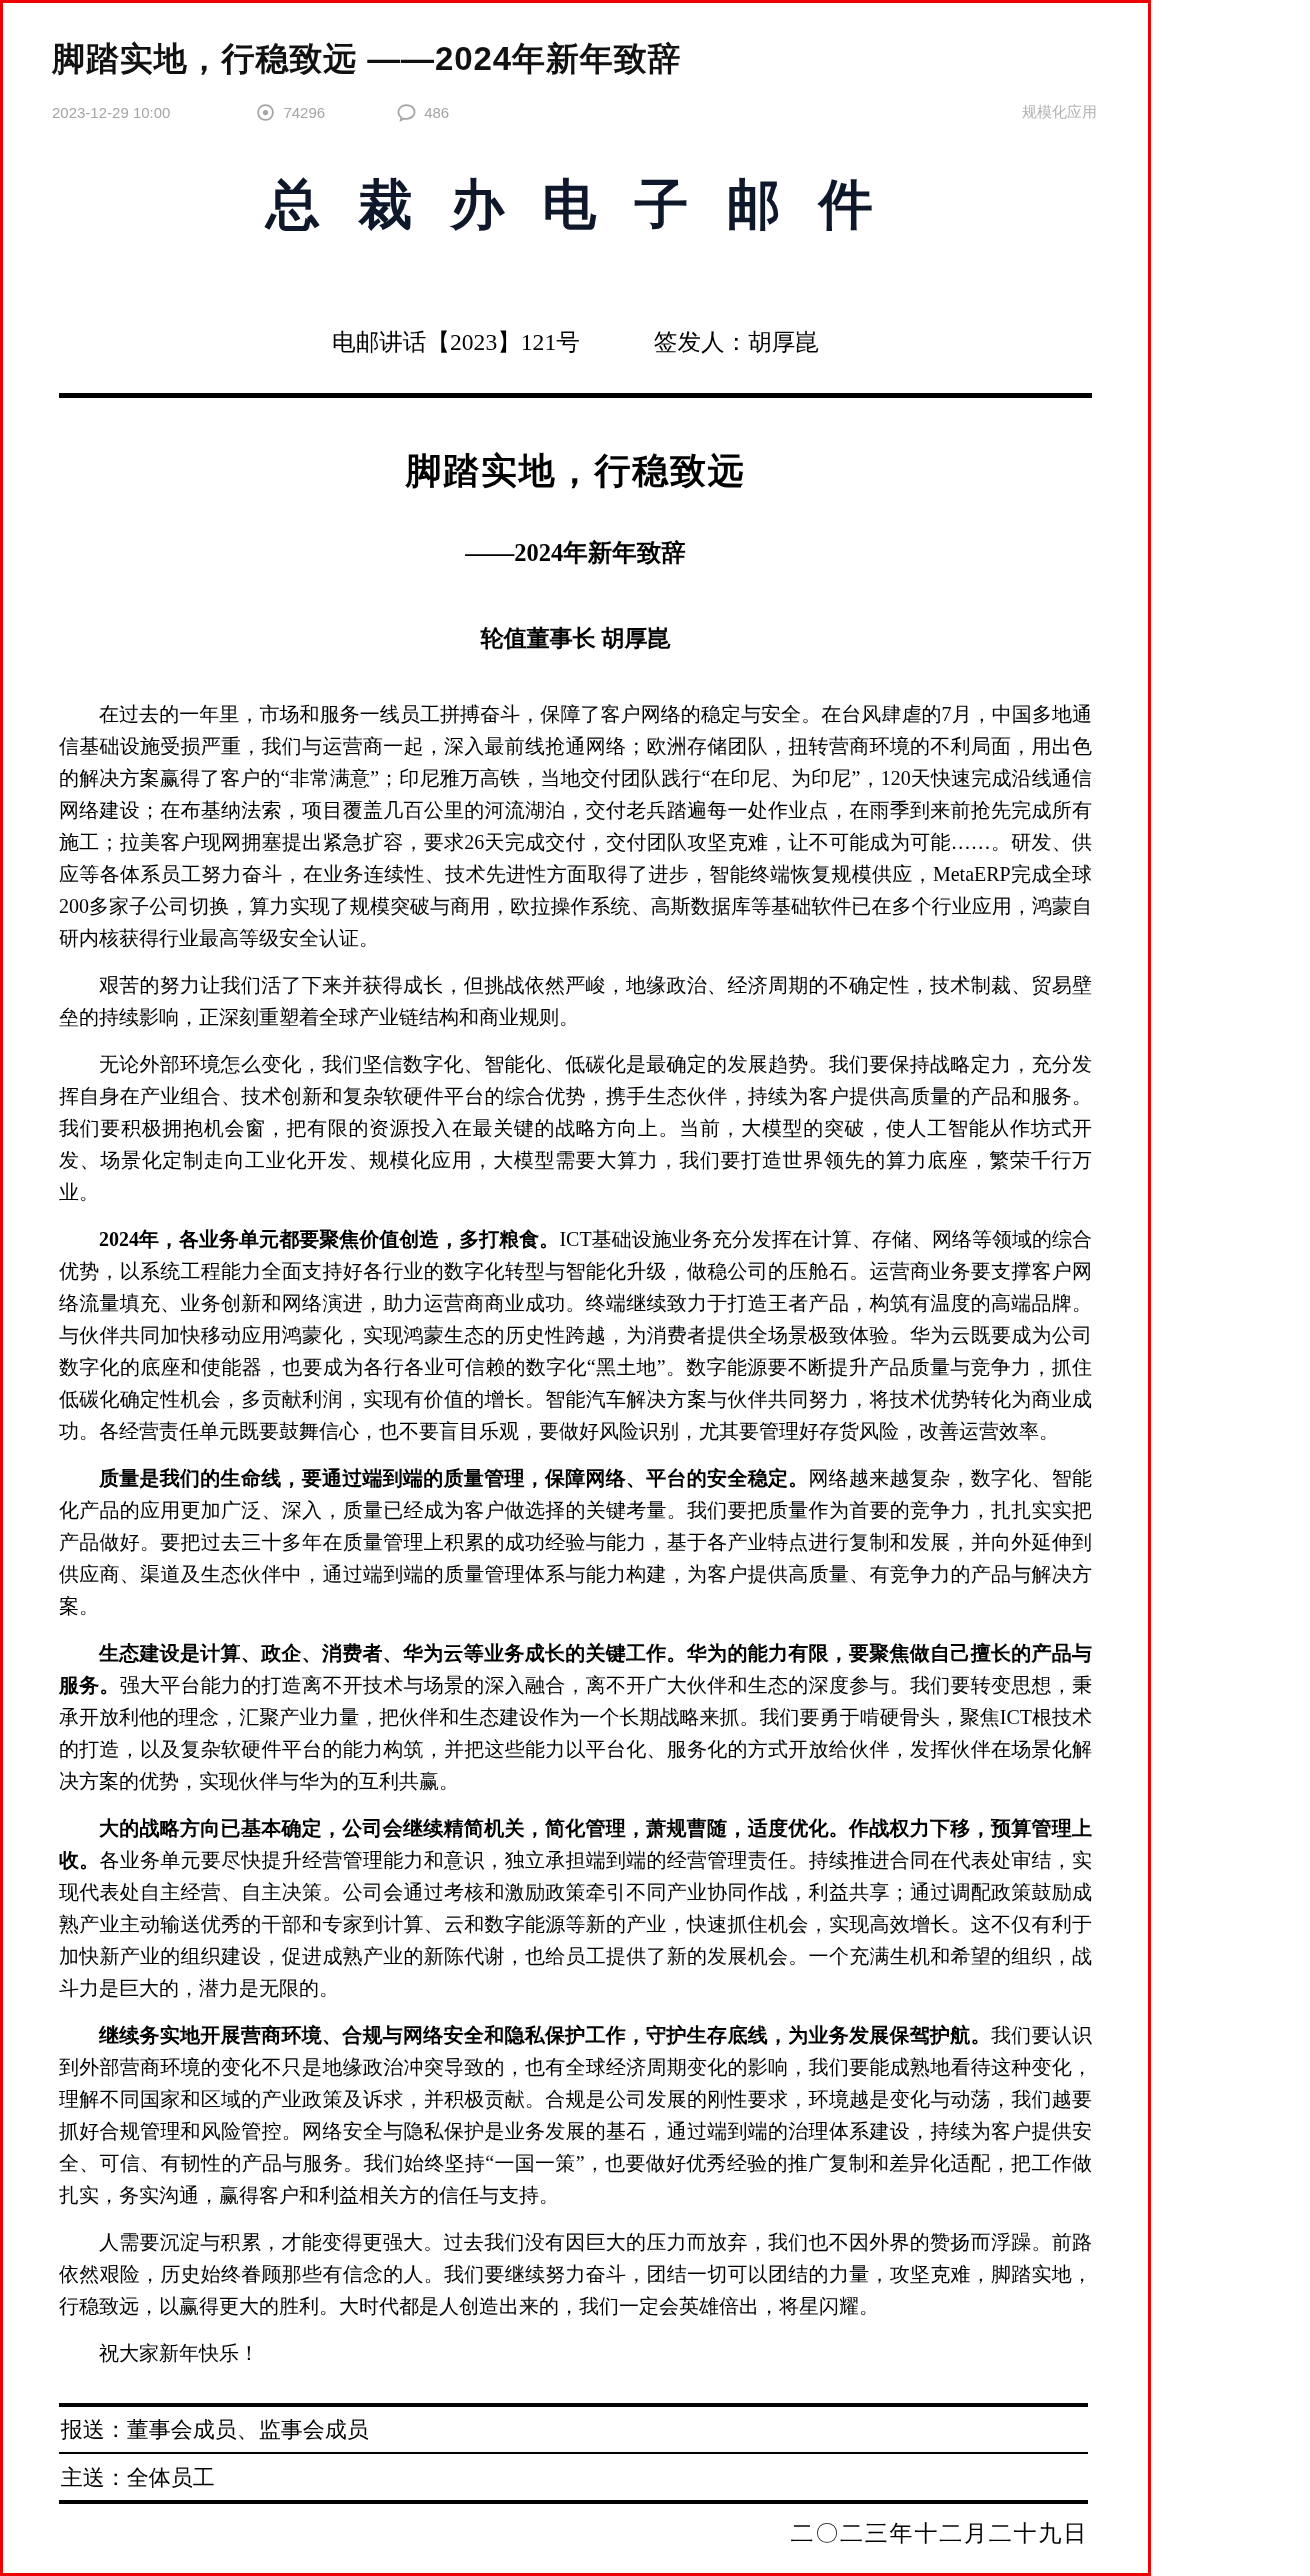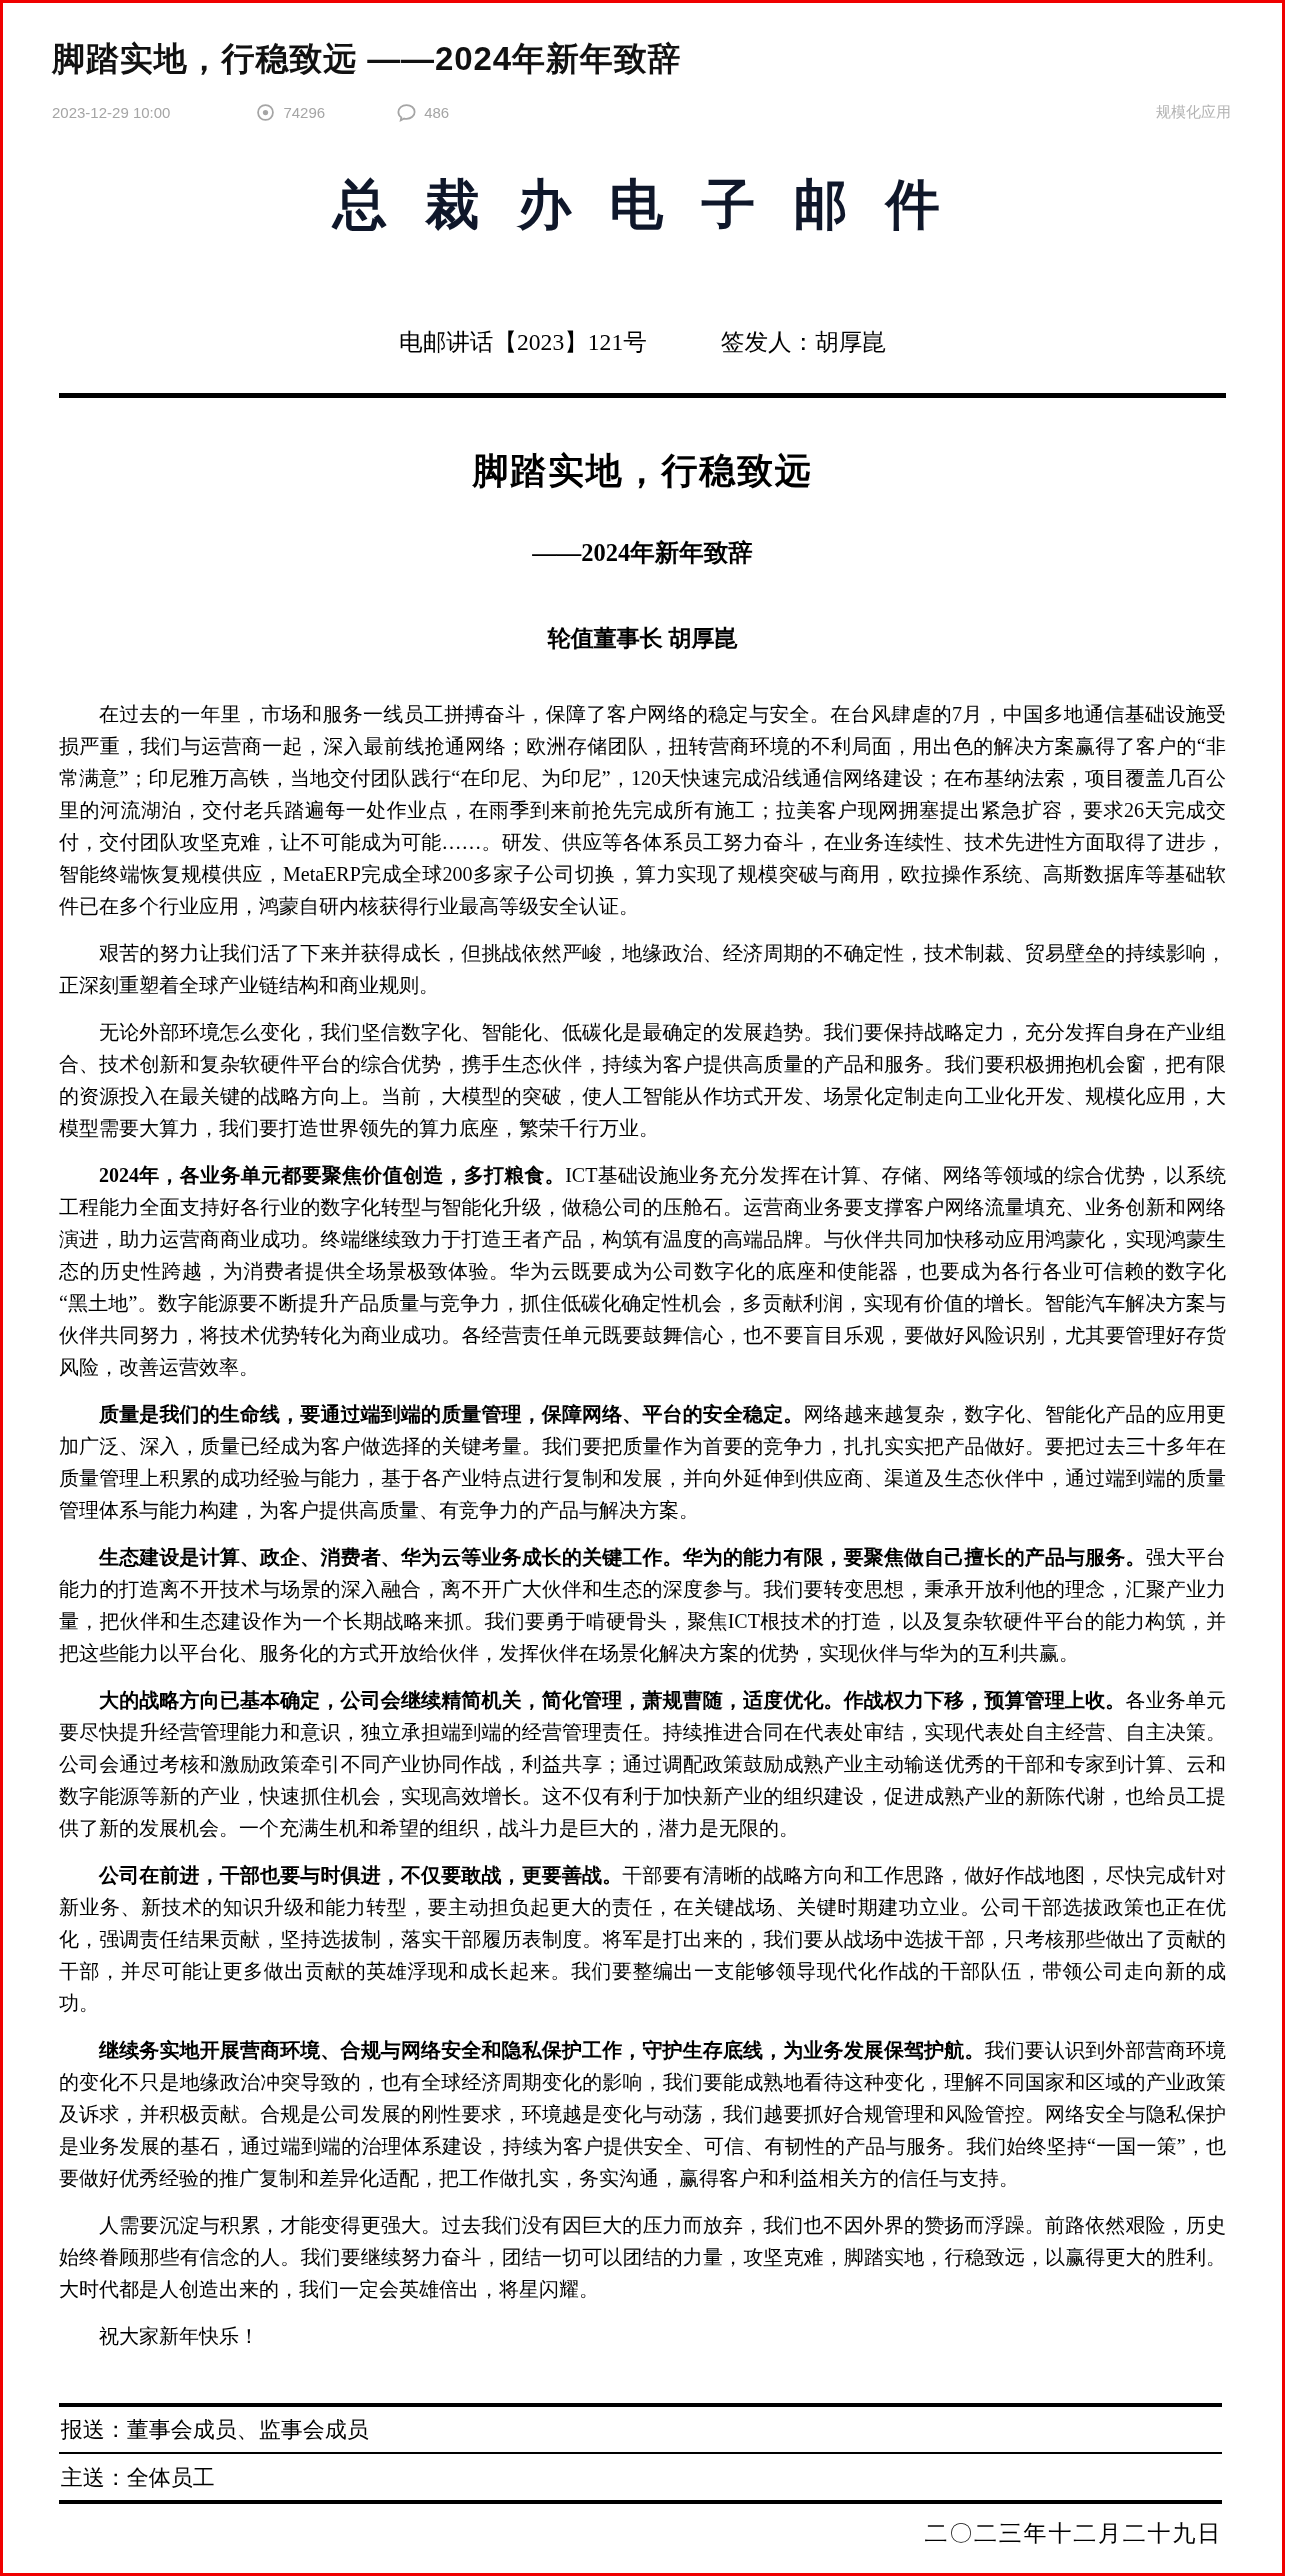--- a/index.html
+++ b/index.html
@@ -1,21 +1,21 @@
 <!DOCTYPE html>
 <html lang="zh" style="font-size:14px"><head>
 <meta charset="utf-8">
 <style>
   * { margin:0; padding:0; box-sizing:border-box; }
   html,body { background:#ffffff; }
   body { width:1311px; }
 
   .page {
     position:relative;
-    width:1285px; height:2576px;
+    width:1151px; height:2576px;
     background:#ffffff;
     border:3.5px solid #f00000;
     overflow:hidden;
     font-family:"Liberation Serif", serif;
   }
 
   
   .post-header { padding:35px 51px 0 49px; font-family:"Liberation Sans", sans-serif; }
   .post-title {
     font-size:33px; font-weight:bold; color:#111111;
@@ -106,21 +106,20 @@
     <h3 class="article-subtitle">——2024年新年致辞</h3>
     <div class="article-author">轮值董事长 胡厚崑</div>
     <div class="article-body">
         <p class="body-para">在过去的一年里，市场和服务一线员工拼搏奋斗，保障了客户网络的稳定与安全。在台风肆虐的7月，中国多地通信基础设施受损严重，我们与运营商一起，深入最前线抢通网络；欧洲存储团队，扭转营商环境的不利局面，用出色的解决方案赢得了客户的“非常满意”；印尼雅万高铁，当地交付团队践行“在印尼、为印尼”，120天快速完成沿线通信网络建设；在布基纳法索，项目覆盖几百公里的河流湖泊，交付老兵踏遍每一处作业点，在雨季到来前抢先完成所有施工；拉美客户现网拥塞提出紧急扩容，要求26天完成交付，交付团队攻坚克难，让不可能成为可能……。研发、供应等各体系员工努力奋斗，在业务连续性、技术先进性方面取得了进步，智能终端恢复规模供应，MetaERP完成全球200多家子公司切换，算力实现了规模突破与商用，欧拉操作系统、高斯数据库等基础软件已在多个行业应用，鸿蒙自研内核获得行业最高等级安全认证。</p>
         <p class="body-para">艰苦的努力让我们活了下来并获得成长，但挑战依然严峻，地缘政治、经济周期的不确定性，技术制裁、贸易壁垒的持续影响，正深刻重塑着全球产业链结构和商业规则。</p>
         <p class="body-para">无论外部环境怎么变化，我们坚信数字化、智能化、低碳化是最确定的发展趋势。我们要保持战略定力，充分发挥自身在产业组合、技术创新和复杂软硬件平台的综合优势，携手生态伙伴，持续为客户提供高质量的产品和服务。我们要积极拥抱机会窗，把有限的资源投入在最关键的战略方向上。当前，大模型的突破，使人工智能从作坊式开发、场景化定制走向工业化开发、规模化应用，大模型需要大算力，我们要打造世界领先的算力底座，繁荣千行万业。</p>
         <p class="body-para"><b>2024年，各业务单元都要聚焦价值创造，多打粮食。</b>ICT基础设施业务充分发挥在计算、存储、网络等领域的综合优势，以系统工程能力全面支持好各行业的数字化转型与智能化升级，做稳公司的压舱石。运营商业务要支撑客户网络流量填充、业务创新和网络演进，助力运营商商业成功。终端继续致力于打造王者产品，构筑有温度的高端品牌。与伙伴共同加快移动应用鸿蒙化，实现鸿蒙生态的历史性跨越，为消费者提供全场景极致体验。华为云既要成为公司数字化的底座和使能器，也要成为各行各业可信赖的数字化“黑土地”。数字能源要不断提升产品质量与竞争力，抓住低碳化确定性机会，多贡献利润，实现有价值的增长。智能汽车解决方案与伙伴共同努力，将技术优势转化为商业成功。各经营责任单元既要鼓舞信心，也不要盲目乐观，要做好风险识别，尤其要管理好存货风险，改善运营效率。</p>
         <p class="body-para"><b>质量是我们的生命线，要通过端到端的质量管理，保障网络、平台的安全稳定。</b>网络越来越复杂，数字化、智能化产品的应用更加广泛、深入，质量已经成为客户做选择的关键考量。我们要把质量作为首要的竞争力，扎扎实实把产品做好。要把过去三十多年在质量管理上积累的成功经验与能力，基于各产业特点进行复制和发展，并向外延伸到供应商、渠道及生态伙伴中，通过端到端的质量管理体系与能力构建，为客户提供高质量、有竞争力的产品与解决方案。</p>
         <p class="body-para"><b>生态建设是计算、政企、消费者、华为云等业务成长的关键工作。华为的能力有限，要聚焦做自己擅长的产品与服务。</b>强大平台能力的打造离不开技术与场景的深入融合，离不开广大伙伴和生态的深度参与。我们要转变思想，秉承开放利他的理念，汇聚产业力量，把伙伴和生态建设作为一个长期战略来抓。我们要勇于啃硬骨头，聚焦ICT根技术的打造，以及复杂软硬件平台的能力构筑，并把这些能力以平台化、服务化的方式开放给伙伴，发挥伙伴在场景化解决方案的优势，实现伙伴与华为的互利共赢。</p>
         <p class="body-para"><b>大的战略方向已基本确定，公司会继续精简机关，简化管理，萧规曹随，适度优化。作战权力下移，预算管理上收。</b>各业务单元要尽快提升经营管理能力和意识，独立承担端到端的经营管理责任。持续推进合同在代表处审结，实现代表处自主经营、自主决策。公司会通过考核和激励政策牵引不同产业协同作战，利益共享；通过调配政策鼓励成熟产业主动输送优秀的干部和专家到计算、云和数字能源等新的产业，快速抓住机会，实现高效增长。这不仅有利于加快新产业的组织建设，促进成熟产业的新陈代谢，也给员工提供了新的发展机会。一个充满生机和希望的组织，战斗力是巨大的，潜力是无限的。</p>
-        <p class="body-para"><b>公司在前进，干部也要与时俱进，不仅要敢战，更要善战。</b>干部要有清晰的战略方向和工作思路，做好作战地图，尽快完成针对新业务、新技术的知识升级和能力转型，要主动担负起更大的责任，在关键战场、关键时期建功立业。公司干部选拔政策也正在优化，强调责任结果贡献，坚持选拔制，落实干部履历表制度。将军是打出来的，我们要从战场中选拔干部，只考核那些做出了贡献的干部，并尽可能让更多做出贡献的英雄浮现和成长起来。我们要整编出一支能够领导现代化作战的干部队伍，带领公司走向新的成功。</p>
         <p class="body-para"><b>继续务实地开展营商环境、合规与网络安全和隐私保护工作，守护生存底线，为业务发展保驾护航。</b>我们要认识到外部营商环境的变化不只是地缘政治冲突导致的，也有全球经济周期变化的影响，我们要能成熟地看待这种变化，理解不同国家和区域的产业政策及诉求，并积极贡献。合规是公司发展的刚性要求，环境越是变化与动荡，我们越要抓好合规管理和风险管控。网络安全与隐私保护是业务发展的基石，通过端到端的治理体系建设，持续为客户提供安全、可信、有韧性的产品与服务。我们始终坚持“一国一策”，也要做好优秀经验的推广复制和差异化适配，把工作做扎实，务实沟通，赢得客户和利益相关方的信任与支持。</p>
         <p class="body-para">人需要沉淀与积累，才能变得更强大。过去我们没有因巨大的压力而放弃，我们也不因外界的赞扬而浮躁。前路依然艰险，历史始终眷顾那些有信念的人。我们要继续努力奋斗，团结一切可以团结的力量，攻坚克难，脚踏实地，行稳致远，以赢得更大的胜利。大时代都是人创造出来的，我们一定会英雄倍出，将星闪耀。</p>
         <p class="body-para">祝大家新年快乐！</p>
       </div>
   </article>
 
   <footer class="doc-footer">
     <div class="rule rule-thick"></div>
     <div class="dispatch-row">报送：董事会成员、监事会成员</div>
     <div class="rule rule-thin"></div>

